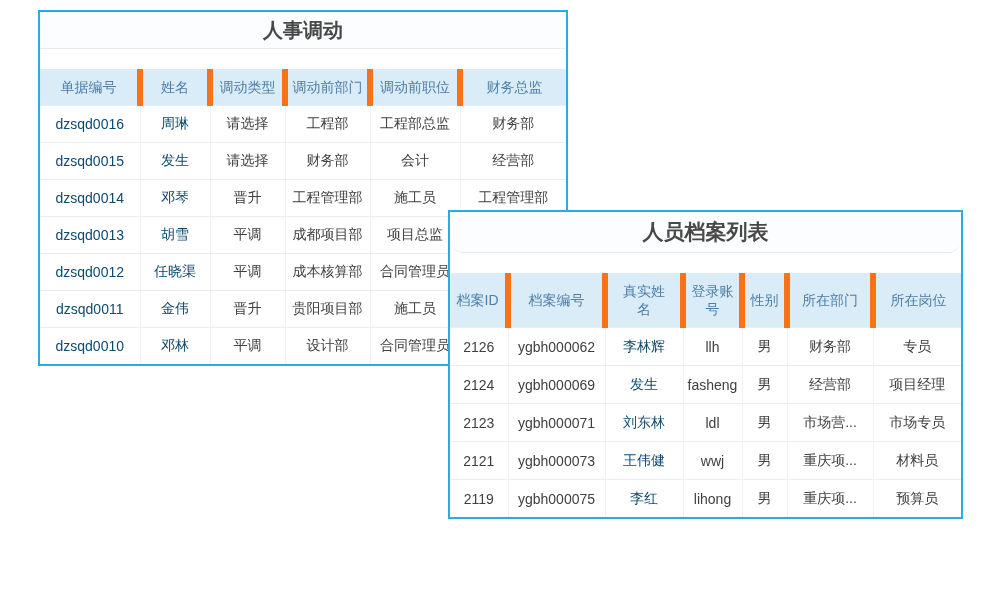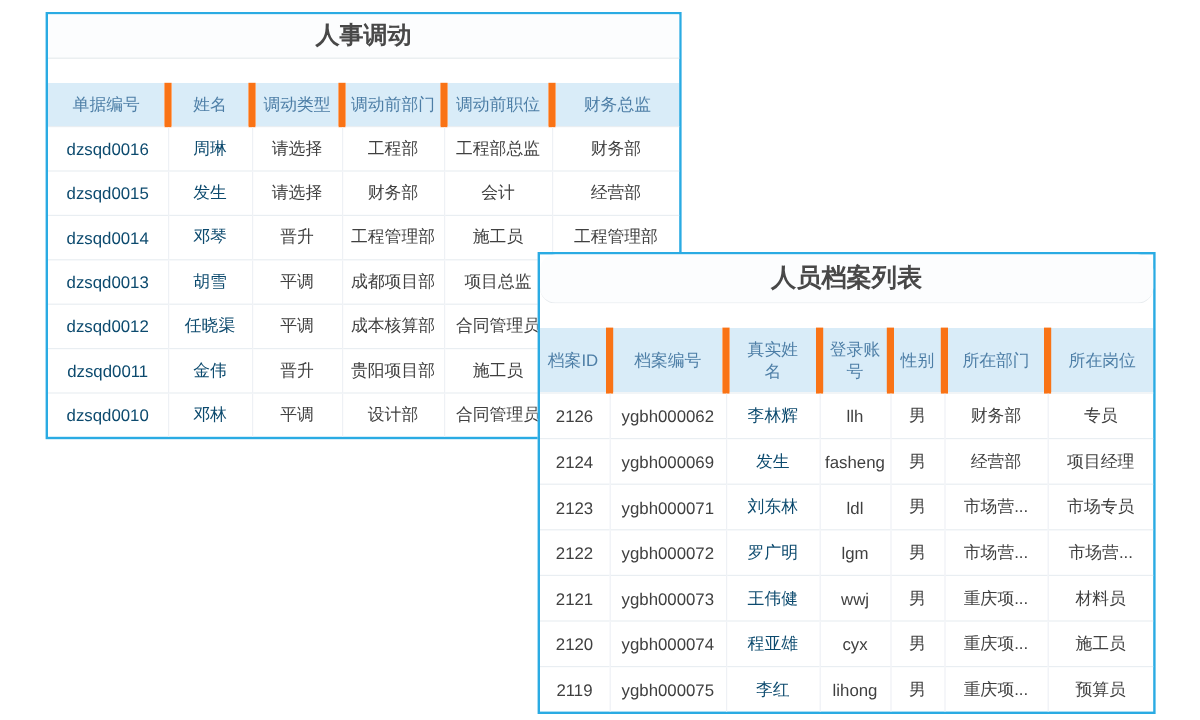--- a/index.html
+++ b/index.html
@@ -174,45 +174,27 @@
         <tr>
           <td>2123</td>
           <td>ygbh000071</td>
           <td class="link">刘东林</td>
           <td>ldl</td>
           <td>男</td>
           <td>市场营...</td>
           <td>市场专员</td>
         </tr>
         <tr>
-          <td>2122</td>
-          <td>ygbh000072</td>
-          <td class="link">罗广明</td>
-          <td>lgm</td>
-          <td>男</td>
-          <td>市场营...</td>
-          <td>市场营...</td>
-        </tr>
-        <tr>
           <td>2121</td>
           <td>ygbh000073</td>
           <td class="link">王伟健</td>
           <td>wwj</td>
           <td>男</td>
           <td>重庆项...</td>
           <td>材料员</td>
-        </tr>
-        <tr>
-          <td>2120</td>
-          <td>ygbh000074</td>
-          <td class="link">程亚雄</td>
-          <td>cyx</td>
-          <td>男</td>
-          <td>重庆项...</td>
-          <td>施工员</td>
         </tr>
         <tr>
           <td>2119</td>
           <td>ygbh000075</td>
           <td class="link">李红</td>
           <td>lihong</td>
           <td>男</td>
           <td>重庆项...</td>
           <td>预算员</td>
         </tr>

